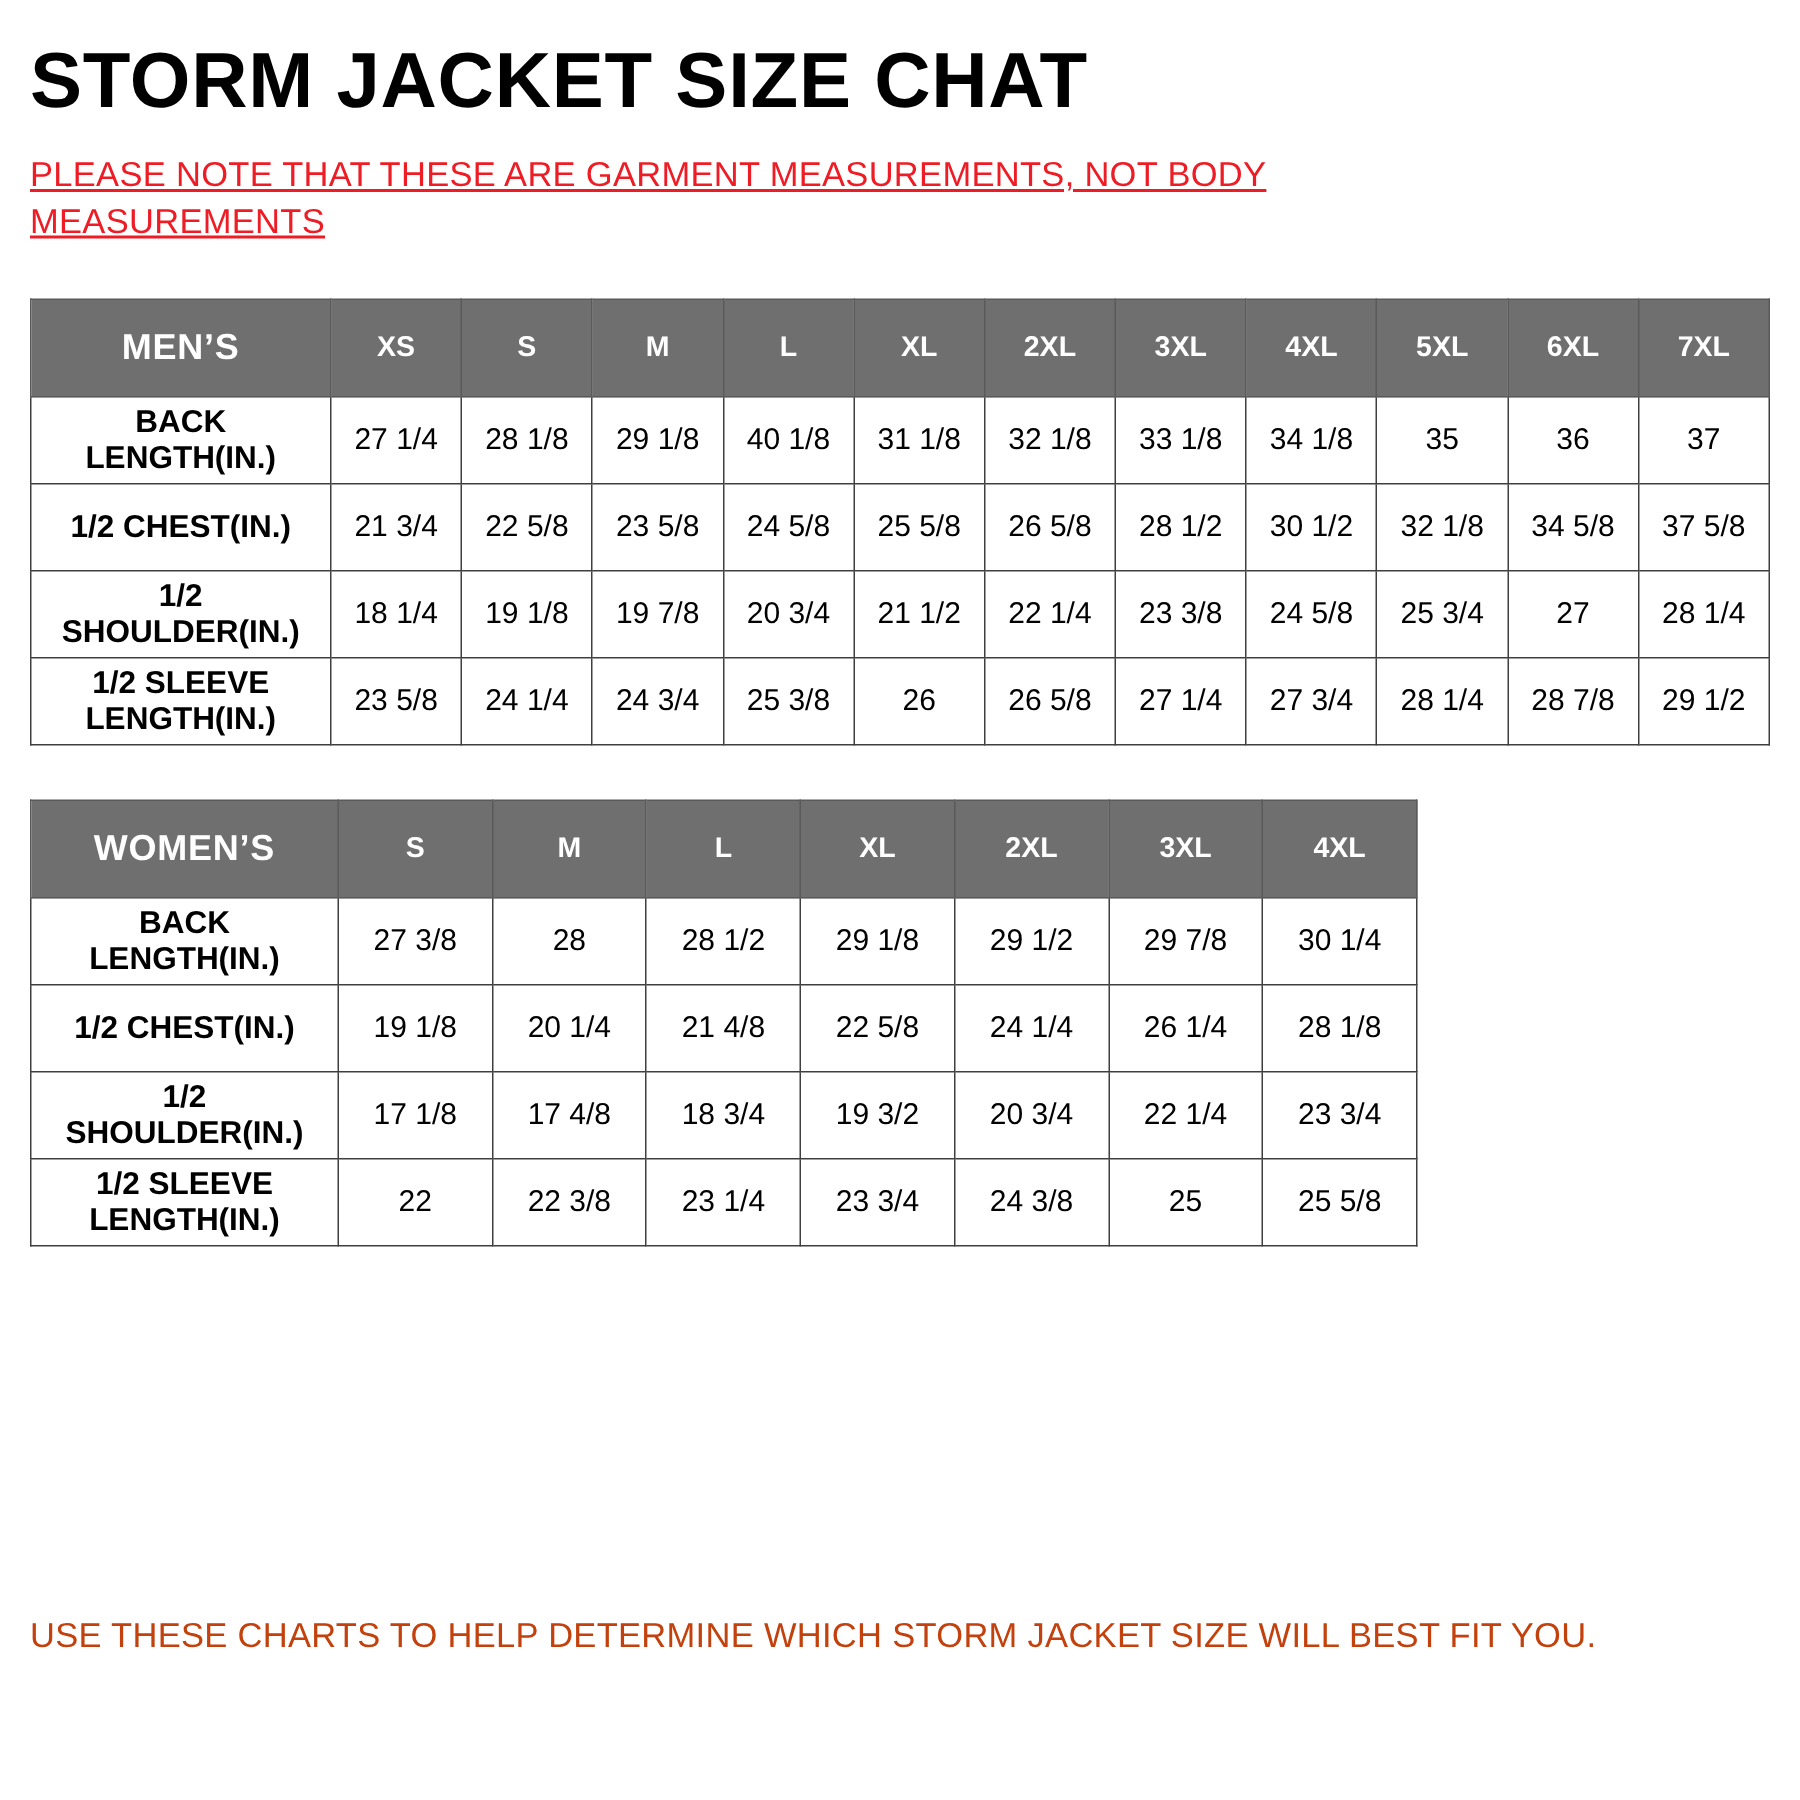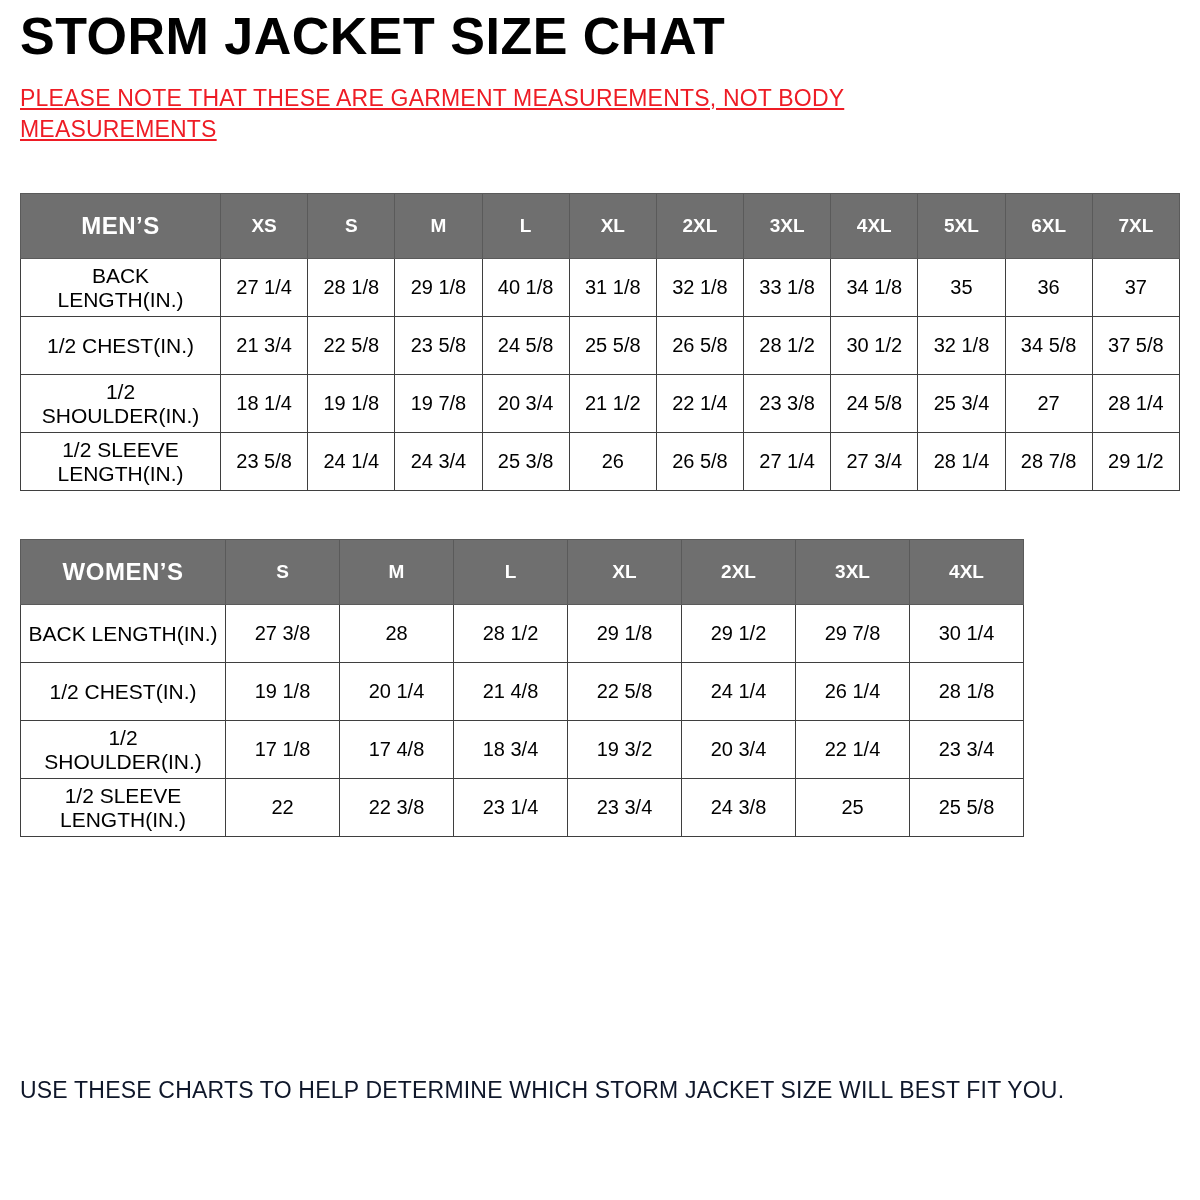--- a/index.html
+++ b/index.html
@@ -12,48 +12,48 @@
     height: 1200px;
     font-family: "Liberation Sans", sans-serif;
     color: #000000;
     overflow: hidden;
   }
   .page {
     position: relative;
     width: 1200px;
     height: 1200px;
     box-sizing: border-box;
-    padding: 8px 20px 0 20px;
+    padding: 26px 20px 0 20px;
   }
   .title {
     font-size: 52px;
     font-weight: bold;
     letter-spacing: 0.5px;
     line-height: 1.1;
     margin: 0 0 18px 0;
     white-space: nowrap;
   }
   .note {
     color: #ee1c25;
     font-size: 23px;
     line-height: 1.35;
     max-width: 950px;
     margin: 0 0 10px 0;
     letter-spacing: 0.2px;
     text-decoration: underline;
   }
   .table-wrap {
-    margin-top: 48px;
+    margin-top: 36px;
   }
   table {
     border-collapse: collapse;
     table-layout: fixed;
   }
   table.men { width: 1160px; }
-  table.women { width: 1004px; }
+  table.women { width: 925px; }
   th, td {
     border: 1px solid #3f3f3f;
     text-align: center;
     vertical-align: middle;
     font-size: 20px;
     padding: 6px 2px;
     line-height: 1.15;
     background: #ffffff;
   }
   thead th {
@@ -62,32 +62,32 @@
     font-weight: bold;
     font-size: 19px;
     height: 52px;
     border-color: #5a5a5a;
   }
   thead th.cat {
     font-size: 24px;
     letter-spacing: 0.5px;
   }
   td.rowhead {
-    font-weight: normal;
+    font-weight: bold;
     font-size: 21px;
     padding: 4px 6px;
   }
   tbody tr { height: 58px; }
   .men col.first { width: 200px; }
   .women col.first { width: 205px; }
   .footer-note {
     position: absolute;
     left: 20px;
     bottom: 96px;
-    color: #0f172a;
+    color: #c2410c;
     font-size: 23px;
     letter-spacing: 0.2px;
     white-space: nowrap;
   }
 </style>
 </head>
 <body>
 
 <div class="page">
 

